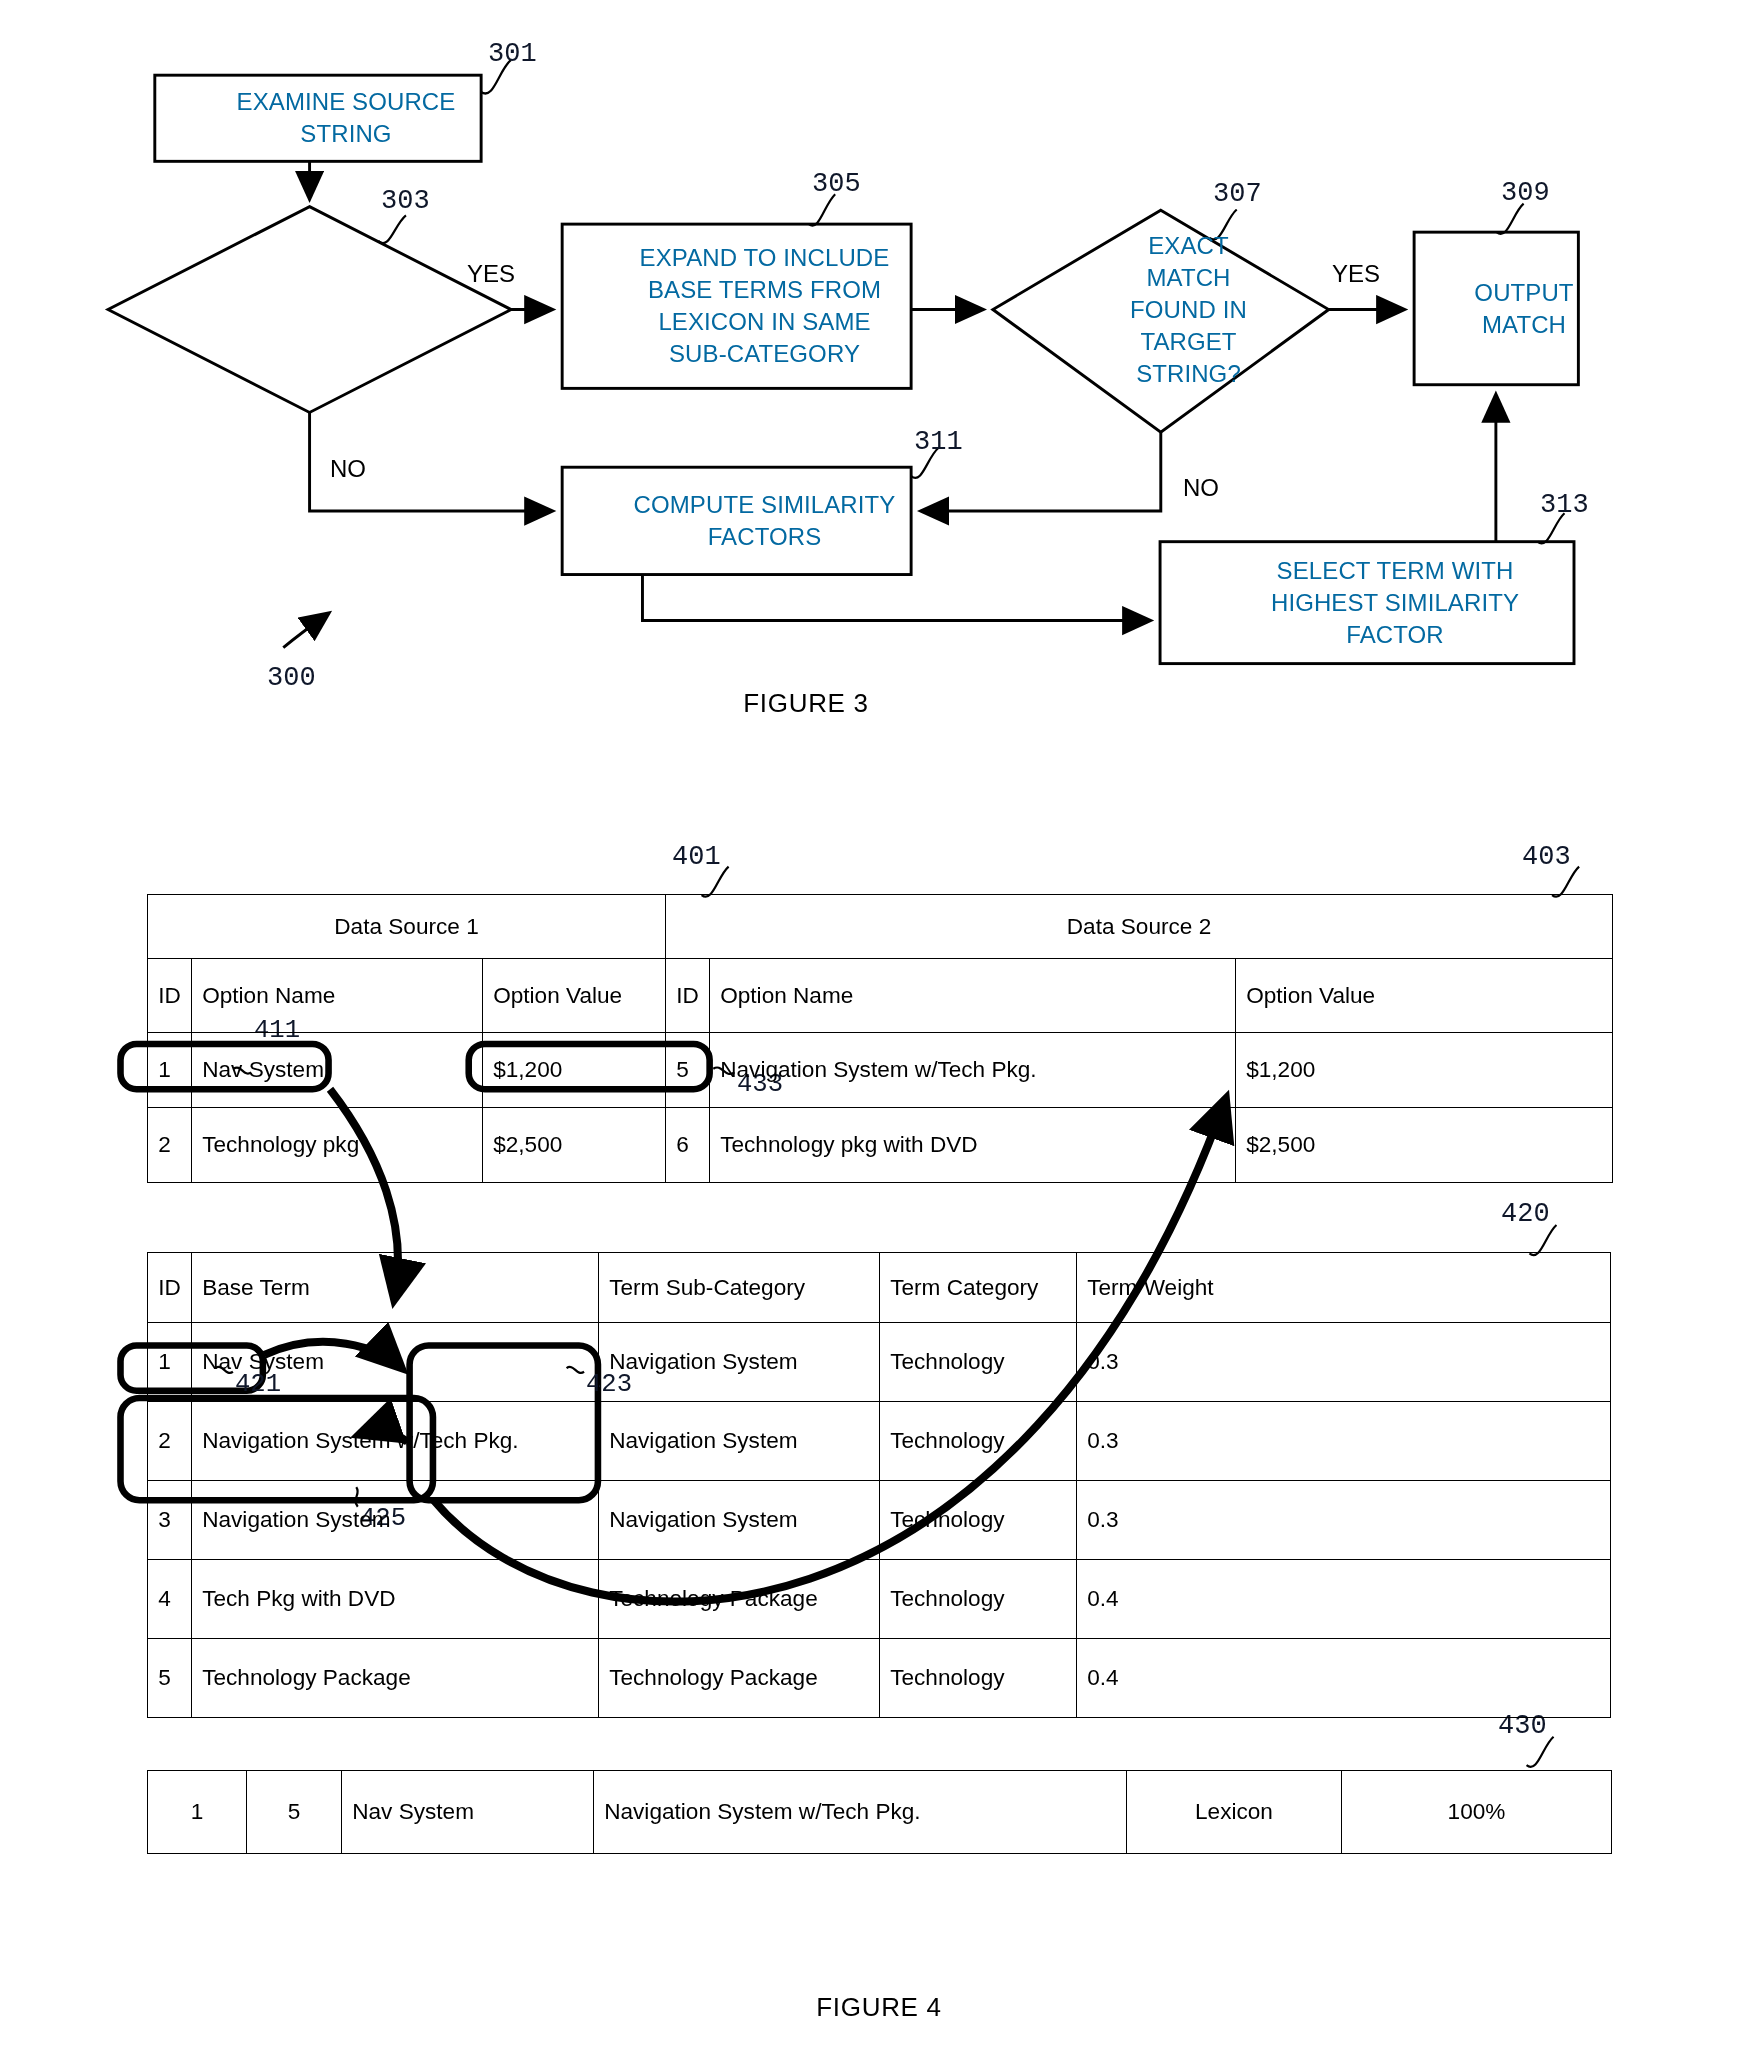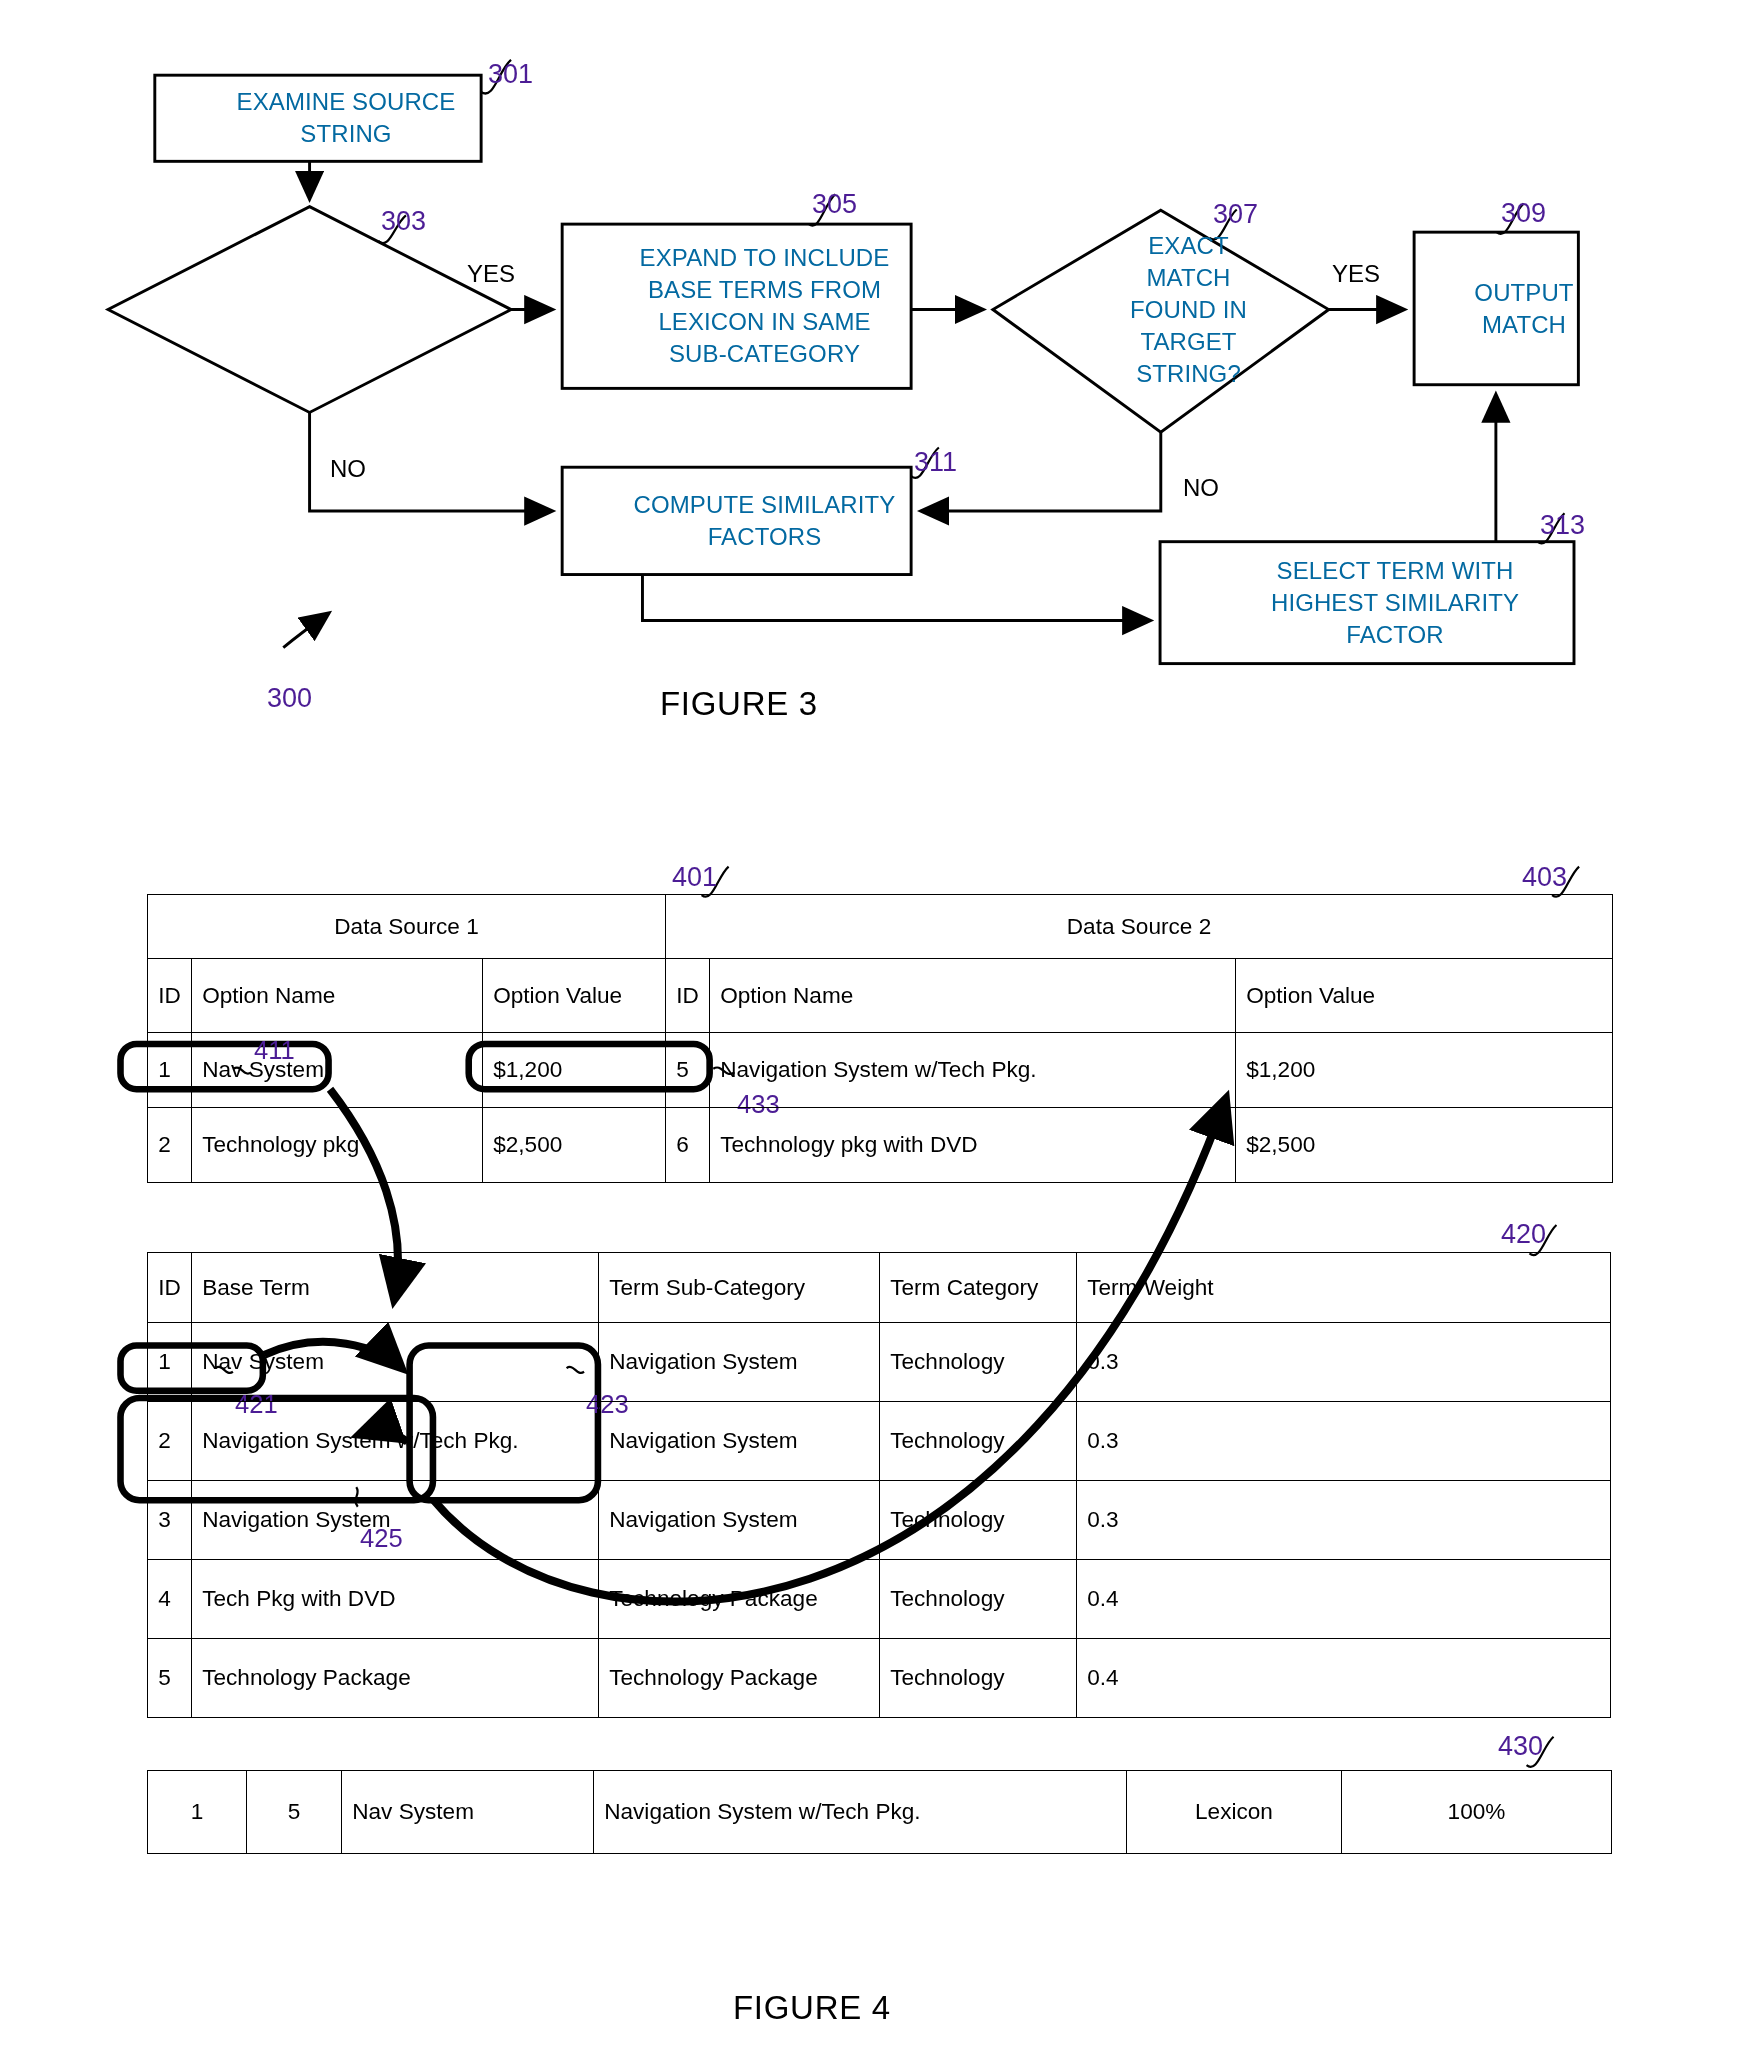--- a/index.html
+++ b/index.html
@@ -46,33 +46,33 @@
   }
   .edge-label {
     position: absolute;
     font-family: "Liberation Sans", sans-serif;
     font-size: 24px;
     line-height: 26px;
     color: #000;
   }
   .ref-num {
     position: absolute;
-    font-family: Liberation Sans, sans-serif;
+    font-family: Liberation Mono, monospace;
     font-size: 27px;
     line-height: 29px;
-    color: #4c1d95;
-    margin-top: 20px;
+    color: #0f172a;
   }
   .fig-caption {
     position: absolute;
     font-family: "Liberation Sans", sans-serif;
-    font-size: 33px;
+    font-size: 26px;
     line-height: 37px;
     letter-spacing: 0.7px;
     color: #000;
+    text-align: center;
   }
 
   
   .pt-table {
     position: absolute;
     border-collapse: collapse;
     table-layout: fixed;
     font-family: "Liberation Sans", sans-serif;
     font-size: 22.6px;
     color: #000;

